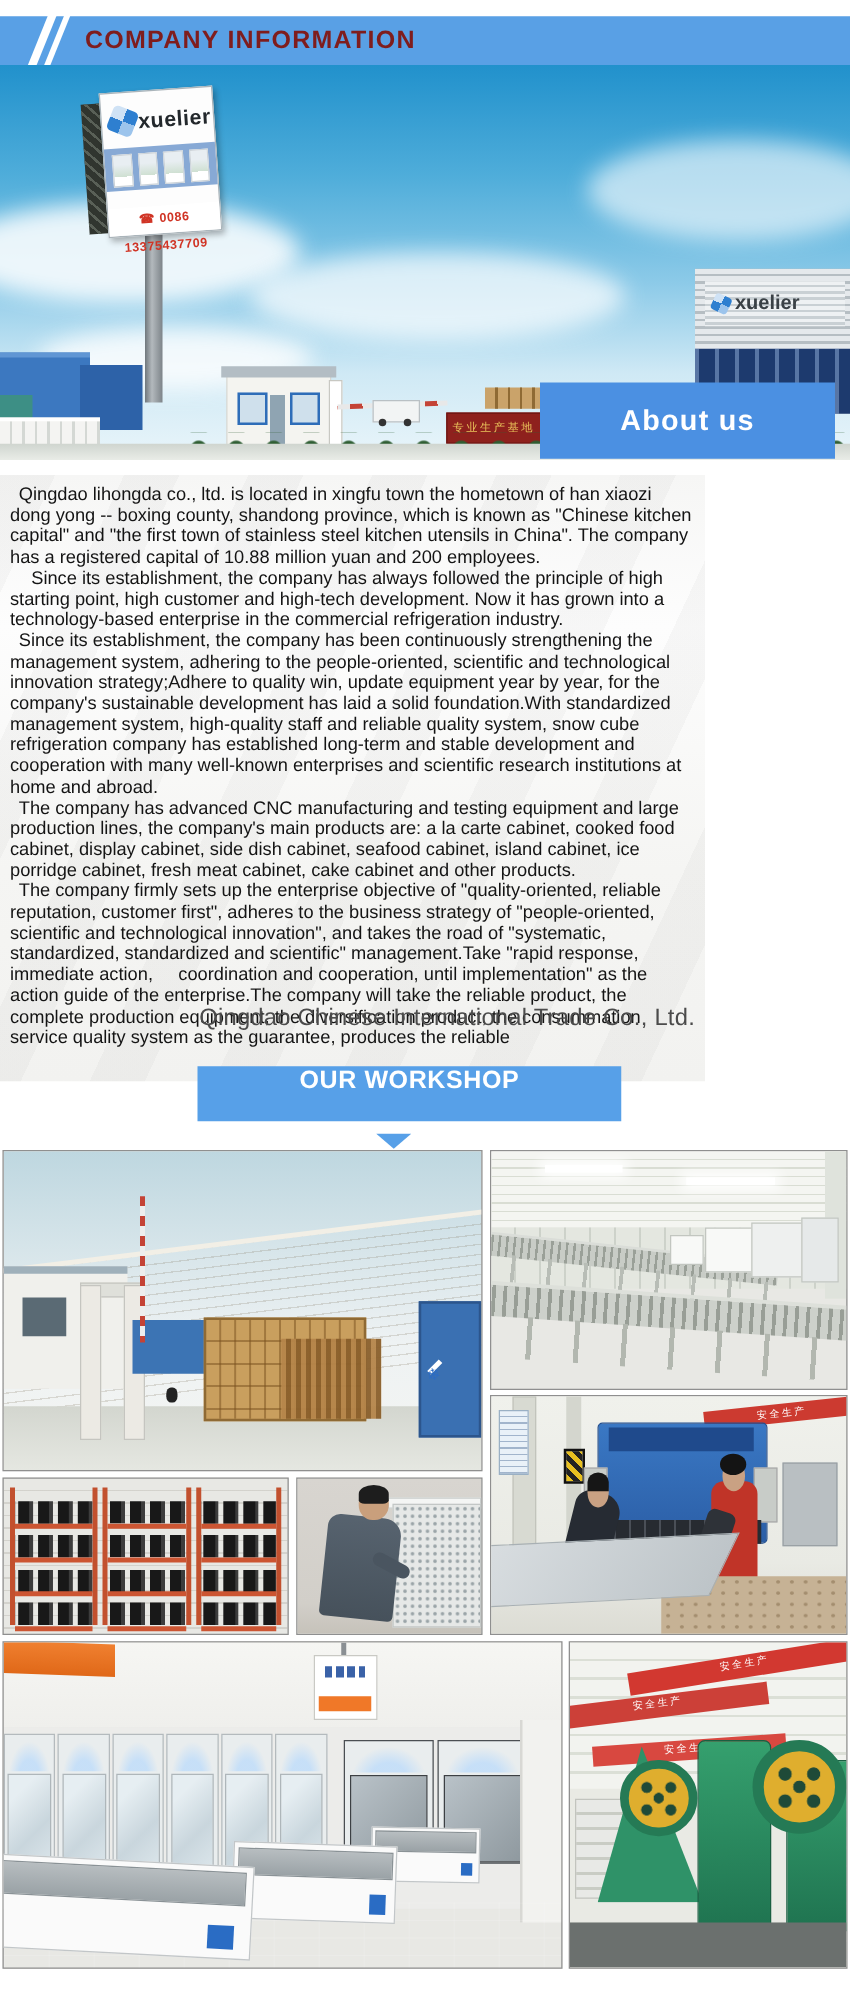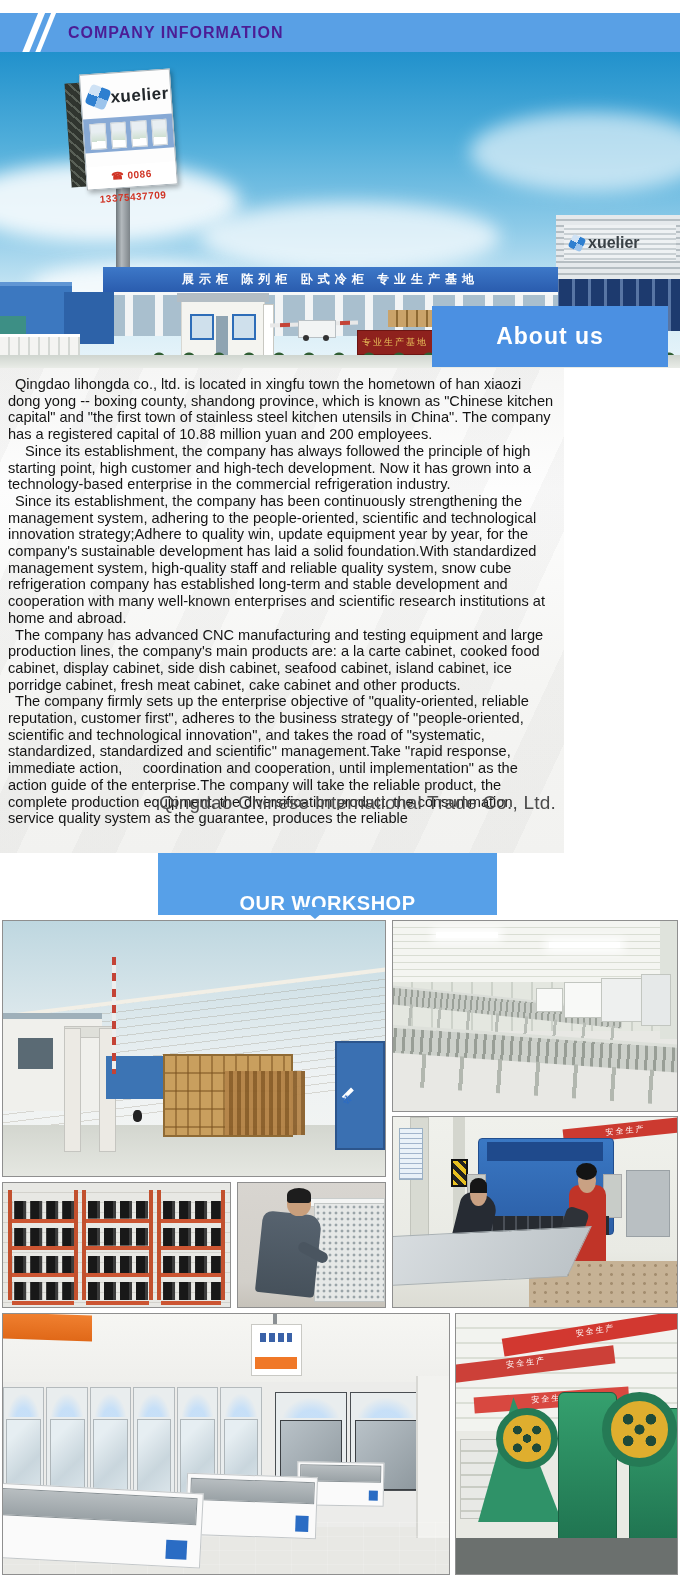--- a/index.html
+++ b/index.html
@@ -5,21 +5,21 @@
   html,body{margin:0;padding:0;background:#fff;}
   .page{position:relative;width:680px;height:1592px;background:#fff;overflow:hidden;
         font-family:"Liberation Sans",sans-serif;}
   .abs{position:absolute;}
 
   
   .header-bar{position:absolute;left:0;top:13px;width:680px;height:39px;background:#59a0e5;}
   .stripe{position:absolute;top:-3px;width:7px;height:46px;background:#fff;transform:skewX(-22deg);}
   .s1{left:30px;} .s2{left:43px;width:5px;}
   .header-title{position:absolute;left:68px;top:0;height:42px;line-height:39px;margin:0;
-    color:#4c1d95;font-size:16px;font-weight:bold;letter-spacing:1px;}
+    color:#7f1d1d;font-size:20px;font-weight:bold;letter-spacing:1px;}
 
   
   .hero{position:absolute;left:0;top:52px;width:680px;height:316px;overflow:hidden;background:#7cc0e4;}
   .sky{position:absolute;inset:0;background:linear-gradient(180deg,#2191cc 0%,#4fadda 28%,#8ccae8 55%,#cfe9f5 78%,#e9f5fa 100%);}
   .cloud{position:absolute;background:#fff;border-radius:50%;filter:blur(9px);opacity:.85;}
   .c1{left:-40px;top:110px;width:280px;height:80px;}
   .c2{left:200px;top:150px;width:300px;height:70px;opacity:.7;}
   .c3{right:-30px;top:60px;width:240px;height:80px;opacity:.6;}
   .c4{left:30px;top:210px;width:220px;height:50px;opacity:.8;}
 
@@ -81,33 +81,33 @@
     background-image:repeating-linear-gradient(90deg,transparent 0 8px,#d4d8d4 8px 10px);border-top:3px solid #fff;}
   .shrubs{position:absolute;left:150px;right:0;top:294px;height:13px;
     background:radial-gradient(circle at 9px 13px,#2f5e33 6px,transparent 7px);
     background-size:30px 14px;background-repeat:repeat-x;}
   .road{position:absolute;left:0;right:0;top:303px;height:13px;background:linear-gradient(180deg,#cfd5cf,#e9ece7);}
 
   .about-btn{position:absolute;left:432px;top:254px;width:236px;height:61px;background:#4b90e2;
     display:flex;align-items:center;justify-content:center;color:#fff;font-size:23px;font-weight:bold;letter-spacing:1px;}
 
   
-  .about-section{position:absolute;left:0;top:368px;width:564px;height:485px;
+  .about-section{position:absolute;left:0;top:380px;width:564px;height:485px;
     background:linear-gradient(180deg,#f6f6f5 0%,#fdfdfd 25%,#f5f5f3 65%,#f2f2f0 100%);}
   .about-section:before{content:"";position:absolute;inset:0;
     background:repeating-linear-gradient(115deg,rgba(120,120,120,.05) 0 40px,transparent 40px 90px);}
   .about-inner{position:absolute;left:8px;right:8px;top:8px;}
   .about-inner p{margin:0;font-size:14.6px;line-height:16.7px;color:#141414;white-space:pre-wrap;}
   .ind1{text-indent:7px;} .ind2{text-indent:17px;}
   .signature{position:absolute;left:8px;right:8px;top:424px;text-align:right;
     font-size:19px;color:#4b4b4b;letter-spacing:.2px;}
 
   
-  .ribbon{position:absolute;left:158px;top:853px;width:339px;height:62px;background:#57a0e8;
-    display:flex;align-items:flex-end;justify-content:center;color:#fff;font-size:20px;font-weight:bold;letter-spacing:.5px;}
+  .ribbon{position:absolute;left:158px;top:853px;width:339px;height:44px;background:#57a0e8;
+    display:flex;align-items:flex-start;justify-content:center;color:#fff;font-size:20px;font-weight:bold;letter-spacing:.5px;}
   .ribbon-arrow{position:absolute;left:143px;top:54px;width:0;height:0;
     border-left:14px solid transparent;border-right:14px solid transparent;border-top:12px solid #57a0e8;}
 
   
   .photo{position:absolute;border:1px solid #8f8f8f;overflow:hidden;background:#e8e8e4;box-sizing:border-box;}
   .p1{left:2px;top:920px;width:384px;height:257px;}
   .p2{left:392px;top:920px;width:286px;height:192px;}
   .p5{left:392px;top:1116px;width:286px;height:192px;}
   .p3{left:2px;top:1182px;width:229px;height:126px;}
   .p4{left:237px;top:1182px;width:149px;height:126px;}
@@ -305,24 +305,20 @@
     </div>
 
     <div class="bldg-right">
       <div class="br-sign">
         <div class="br-logo"></div>
         <div class="br-brand">xuelier</div>
       </div>
       <div class="br-glass"></div>
     </div>
 
-    <div class="factory">
-      <div class="roof-band">展示柜  陈列柜  卧式冷柜  专业生产基地</div>
-      <div class="f-wall"></div>
-    </div>
     <div class="bldg-l1"></div>
     <div class="bldg-l2"></div>
     <div class="bldg-teal"></div>
 
     <div class="guard">
       <div class="g-roof"></div>
       <div class="g-win gw1"></div>
       <div class="g-win gw2"></div>
       <div class="g-door"></div>
     </div>

